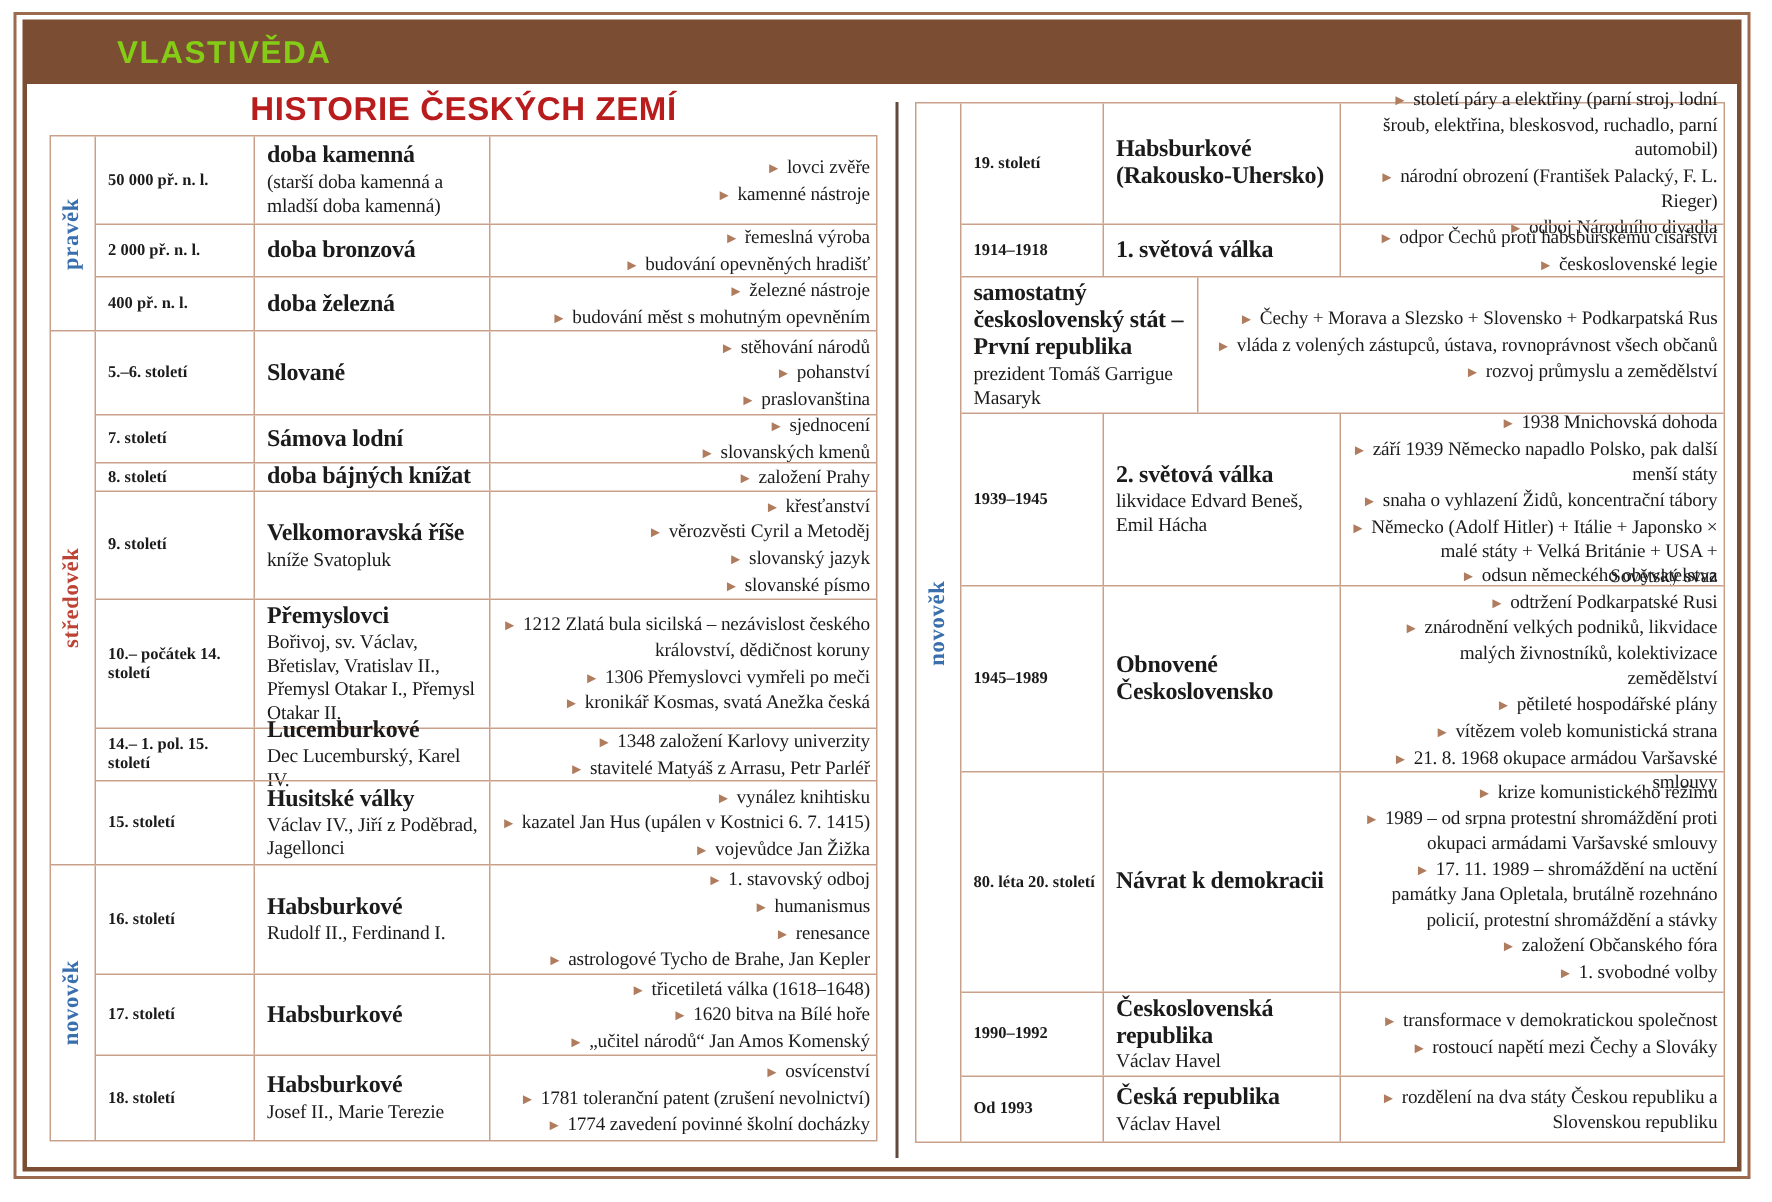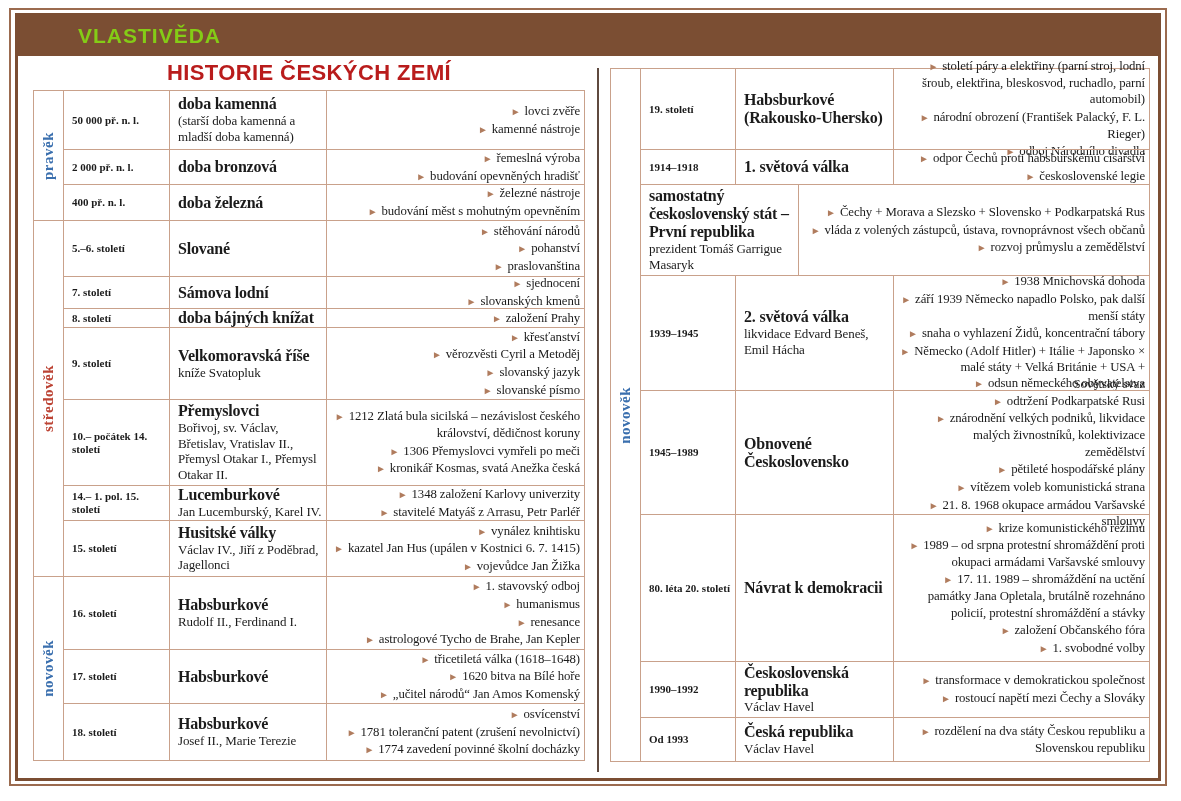--- a/index.html
+++ b/index.html
@@ -162,21 +162,21 @@
           <div class="c-bullets">
             <div class="bullet"><span class="arr">►</span><span>1212 Zlatá bula sicilská – nezávislost českého království, dědičnost koruny</span></div>
             <div class="bullet"><span class="arr">►</span><span>1306 Přemyslovci vymřeli po meči</span></div>
             <div class="bullet"><span class="arr">►</span><span>kronikář Kosmas, svatá Anežka česká</span></div>
           </div>
         </div>
         <div class="row" style="height:35px">
           <div class="c-date">14.– 1. pol. 15. století</div>
           <div class="c-name">
             <div class="name-title">Lucemburkové</div>
-            <div class="name-sub">Jan Lucemburský, Karel IV.</div>
+            <div class="name-sub">Dec Lucemburský, Karel IV.</div>
           </div>
           <div class="c-bullets">
             <div class="bullet"><span class="arr">►</span><span>1348 založení Karlovy univerzity</span></div>
             <div class="bullet"><span class="arr">►</span><span>stavitelé Matyáš z Arrasu, Petr Parléř</span></div>
           </div>
         </div>
         <div class="row" style="height:56px">
           <div class="c-date">15. století</div>
           <div class="c-name">
             <div class="name-title">Husitské války</div>

